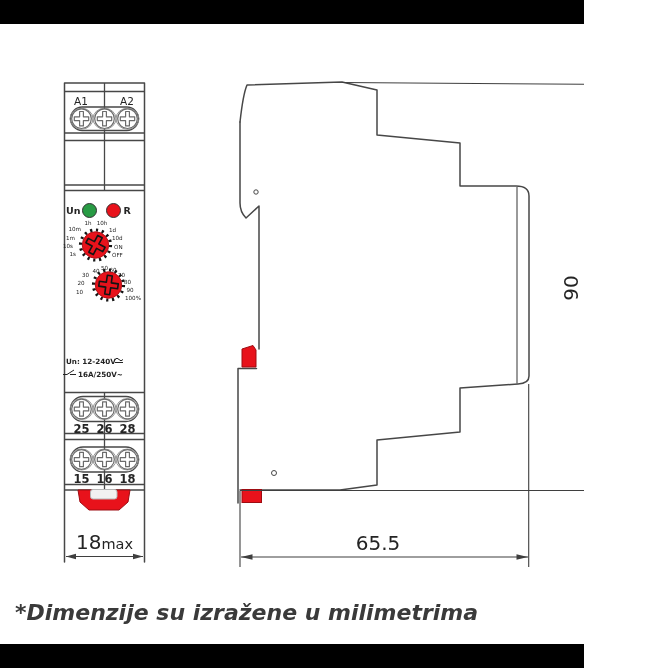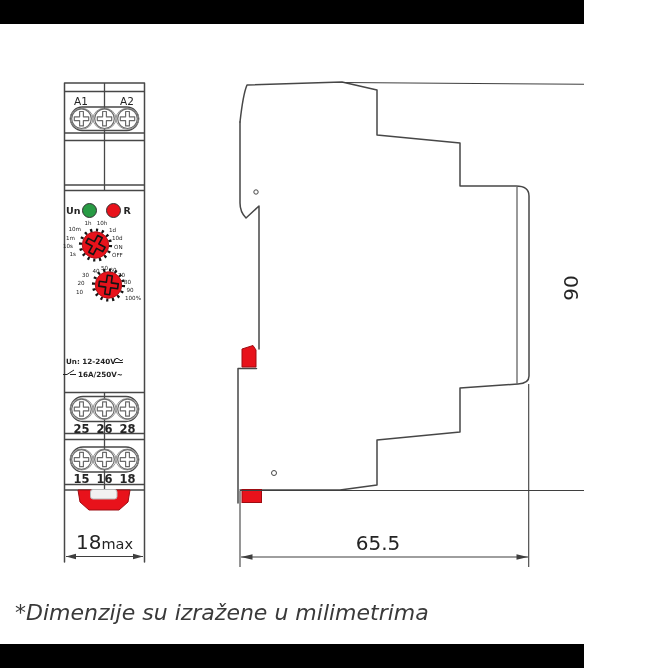--- a/index.html
+++ b/index.html
@@ -15,21 +15,21 @@
   .lbl-top      { font-size:10.5px; text-anchor:middle; }
   .lbl-terminal { font-size:11.5px; font-weight:bold; text-anchor:middle; }
   .lbl-led      { font-size:9.5px; font-weight:bold; }
   .lbl-dial     { font-size:5.6px; }
   .mid { text-anchor:middle; } .end { text-anchor:end; }
   .lbl-rating   { font-size:7.2px; font-weight:bold; }
   .lbl-dim      { font-size:20px; text-anchor:middle; }
   .lbl-18       { font-size:20px; }
   .lbl-max      { font-size:14.5px; }
   .caption { position:absolute; left:15px; top:600px; font-family:"DejaVu Sans","Liberation Sans",sans-serif;
-             font-style:italic; font-weight:400; font-size:22px; color:#3a3a3a; white-space:nowrap; }
+             font-style:italic; font-weight:700; font-size:22px; color:#3a3a3a; white-space:nowrap; }
   .bar { position:absolute; left:0; width:668px; height:24px; background:#000; }
 </style>
 </head>
 <body>
 
 <div class="canvas">
   <div class="bar" style="top:0"></div>
   <div class="bar" style="top:644px"></div>
 
   <svg width="668" height="668" viewBox="0 0 668 668">

